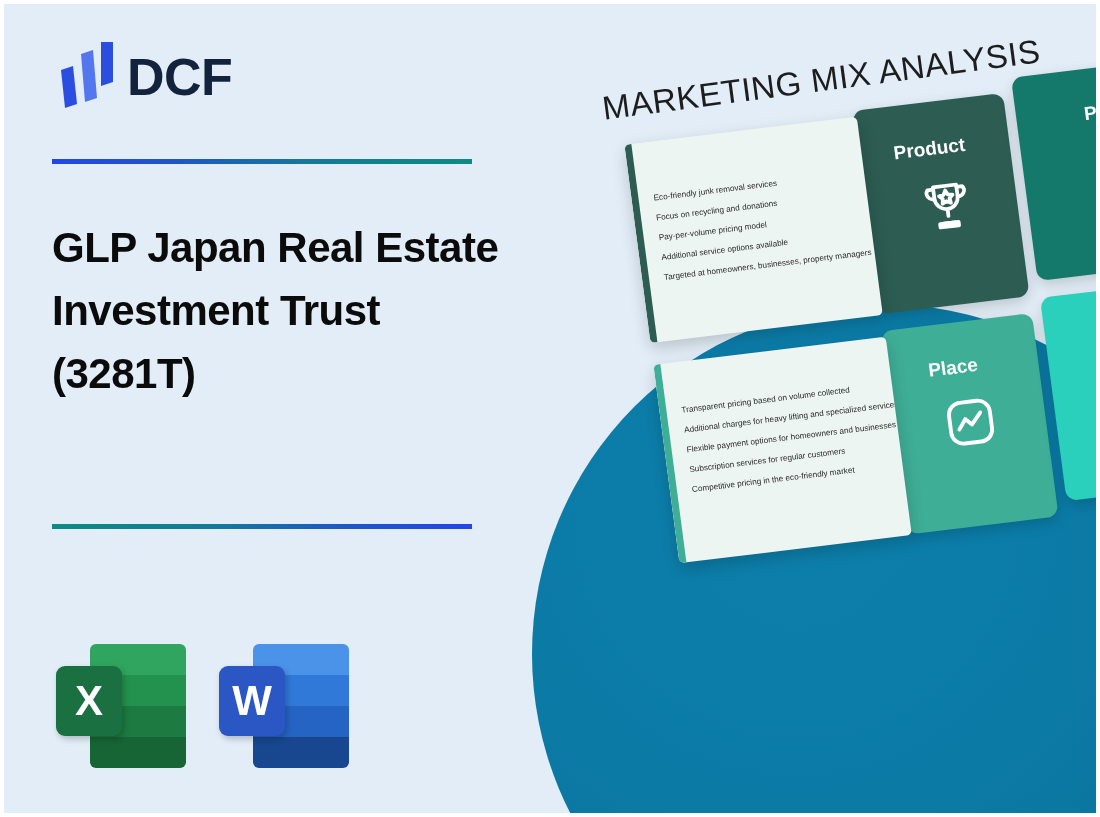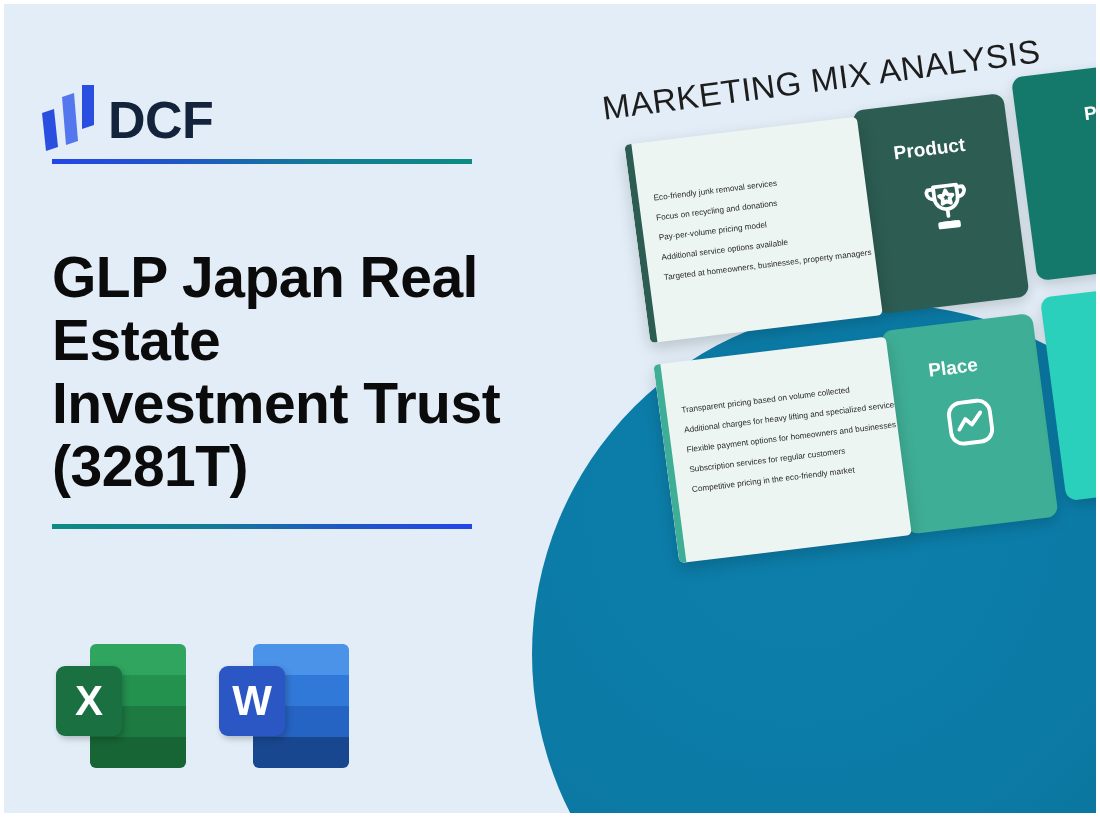--- a/index.html
+++ b/index.html
@@ -25,22 +25,22 @@
 
   
   #left-panel {
     position: absolute;
     left: 0; top: 0;
     width: 540px; height: 817px;
     z-index: 20;
   }
   #logo {
     position: absolute;
-    left: 36px; top: 38px;
-    width: 230px; height: 70px; margin-top: 43px;
+    left: 55px; top: 38px;
+    width: 230px; height: 70px;
   }
   #logo-mark {
     position: absolute;
     left: 0; top: 0;
     width: 62px; height: 68px;
   }
   #logo-text {
     position: absolute;
     left: 68px; top: 6px;
     font-size: 52px;
@@ -63,26 +63,25 @@
   #divider-bottom {
     top: 520px;
     background: linear-gradient(90deg, #0c8c82 0%, #147a97 38%, #1f55c8 72%, #2346e8 100%);
   }
 
   #page-title {
     position: absolute;
     left: 48px;
     top: 212px;
     width: 470px;
-    font-size: 57px;
+    font-size: 42px;
     line-height: 63px;
     font-weight: 700;
     color: #0b0b0b;
     letter-spacing: -0.5px;
-    margin-top: 30px;
   }
 
   
   #office-icons {
     position: absolute;
     left: 52px;
     top: 634px;
     display: flex;
     gap: 33px;
   }

